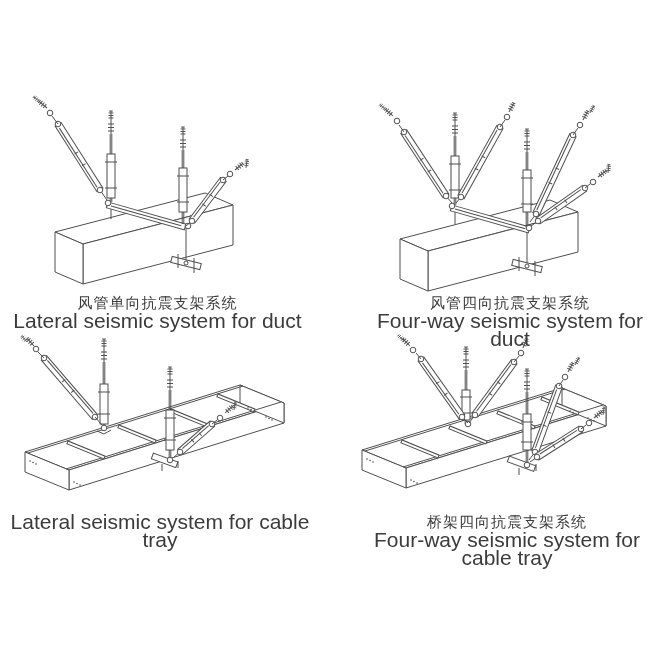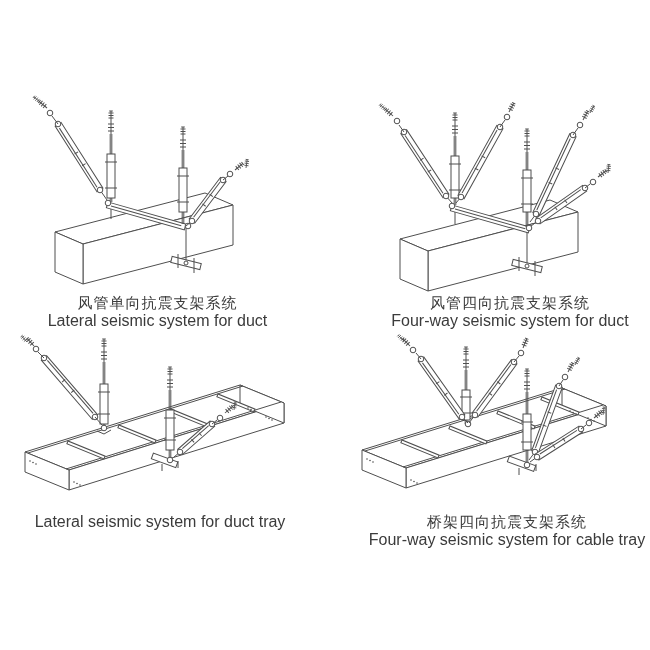--- a/index.html
+++ b/index.html
@@ -4,21 +4,21 @@
 <style>
   html,body{margin:0;padding:0;background:#ffffff;}
   #page{position:relative;width:650px;height:650px;background:#ffffff;overflow:hidden;
         font-family:"Liberation Sans","DejaVu Sans",sans-serif;}
   .fig-svg{position:absolute;}
   svg .ln, svg line, svg path, svg rect, svg circle{stroke:#4f4f4f;stroke-width:1;fill:none;}
   svg .f{fill:#ffffff;}
   svg .dot{fill:#4f4f4f;stroke:none;}
   .caption{position:absolute;text-align:center;color:#3b3b3b;}
   .cap-zh{font-size:15px;line-height:18px;letter-spacing:1px;text-align:center;}
-  .cap-en{font-size:16px;line-height:18px;}
+  .cap-en{font-size:21px;line-height:18px;}
 </style>
 </head>
 <body>
 
 <div id="page">
 
   <svg class="fig-svg" style="left:25px;top:82px;" width="275" height="215" viewBox="25 82 275 215">
     <defs>
       <g id="pin">
         <line x1="0" y1="0" x2="0" y2="-10"></line>
@@ -458,20 +458,20 @@
 
   <div class="caption" style="left:0px;top:294px;width:315px;">
     <div class="cap-zh">风管单向抗震支架系统</div>
     <div class="cap-en">Lateral seismic system for duct</div>
   </div>
   <div class="caption" style="left:360px;top:294px;width:300px;">
     <div class="cap-zh">风管四向抗震支架系统</div>
     <div class="cap-en">Four-way seismic system for duct</div>
   </div>
   <div class="caption" style="left:0px;top:513px;width:320px;">
-    <div class="cap-en">Lateral seismic system for duct tray</div>
+    <div class="cap-en">Lateral seismic system for cable tray</div>
   </div>
   <div class="caption" style="left:352px;top:513px;width:310px;">
     <div class="cap-zh">桥架四向抗震支架系统</div>
     <div class="cap-en">Four-way seismic system for cable tray</div>
   </div>
 
 </div>
 
 </body></html>

